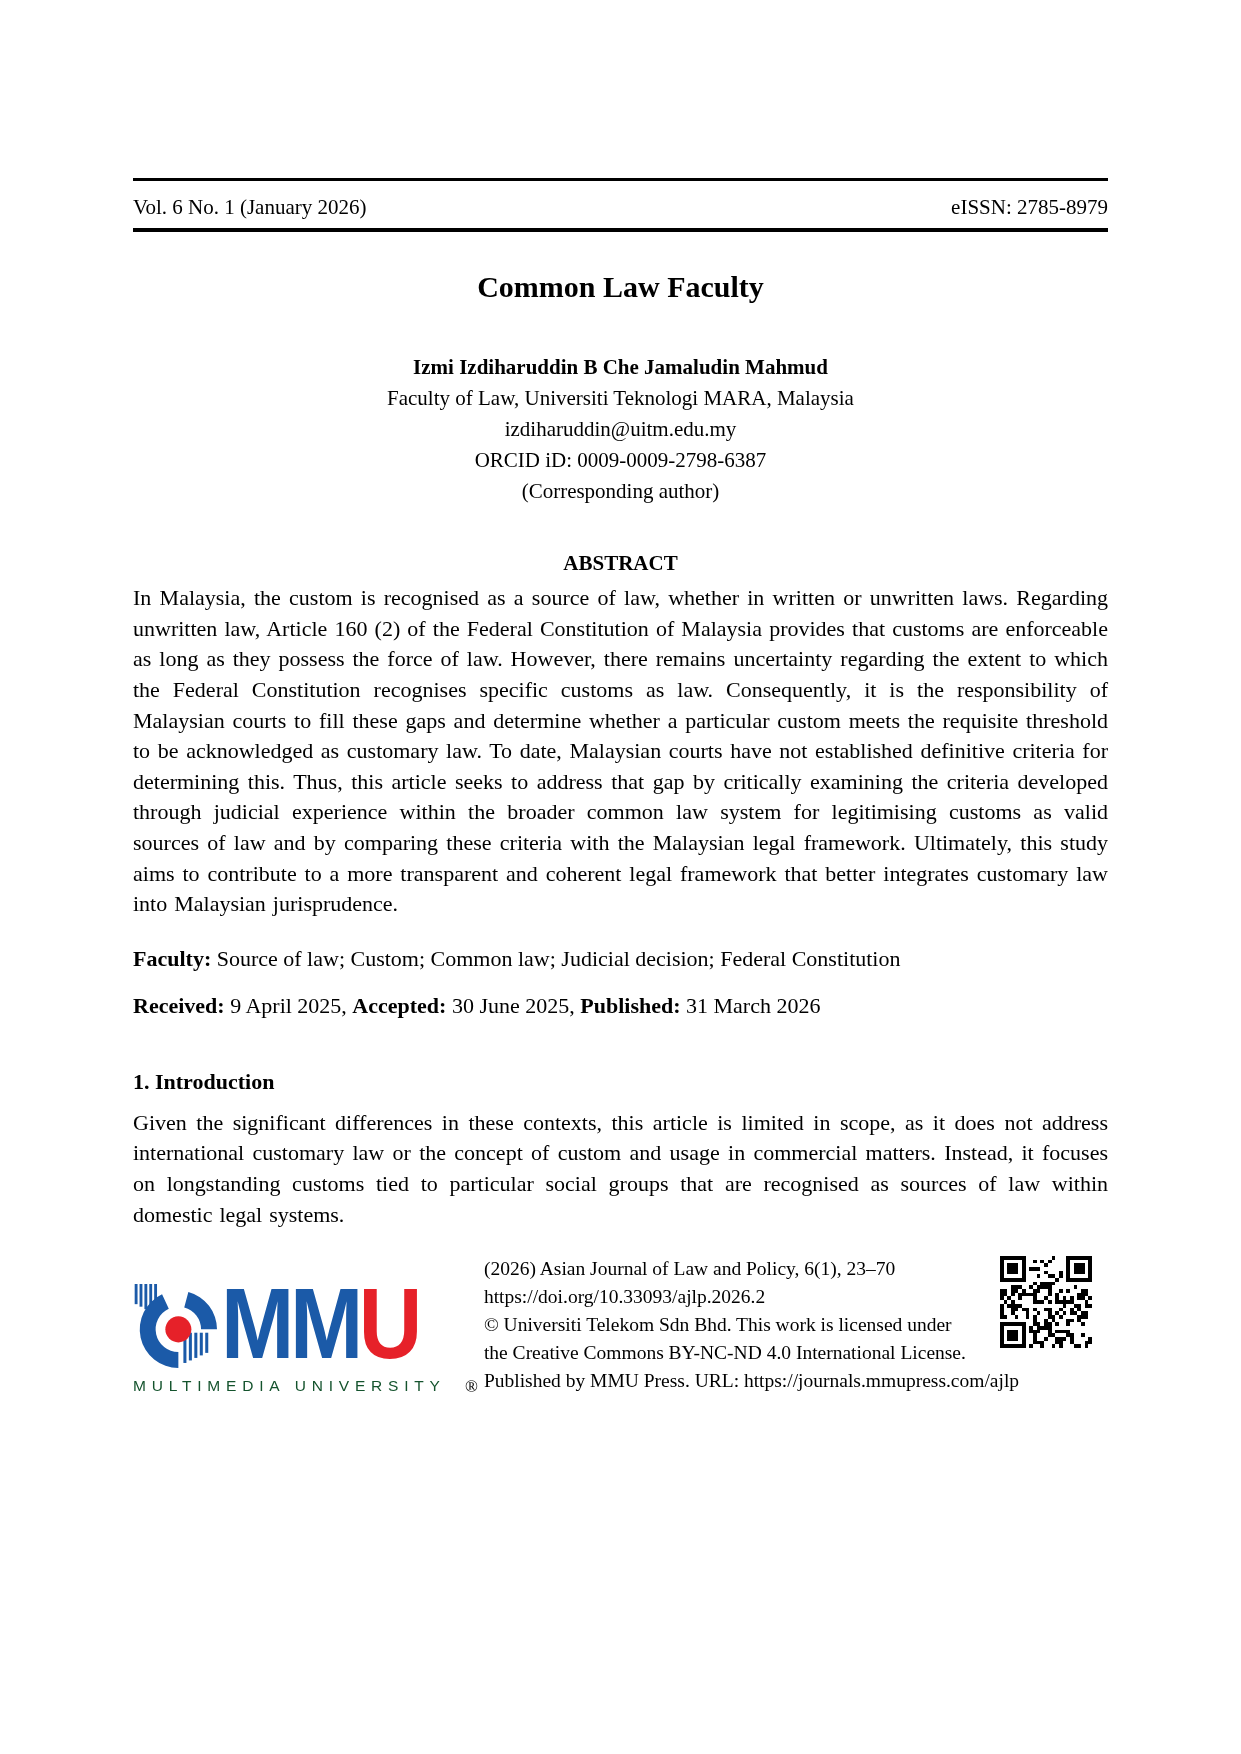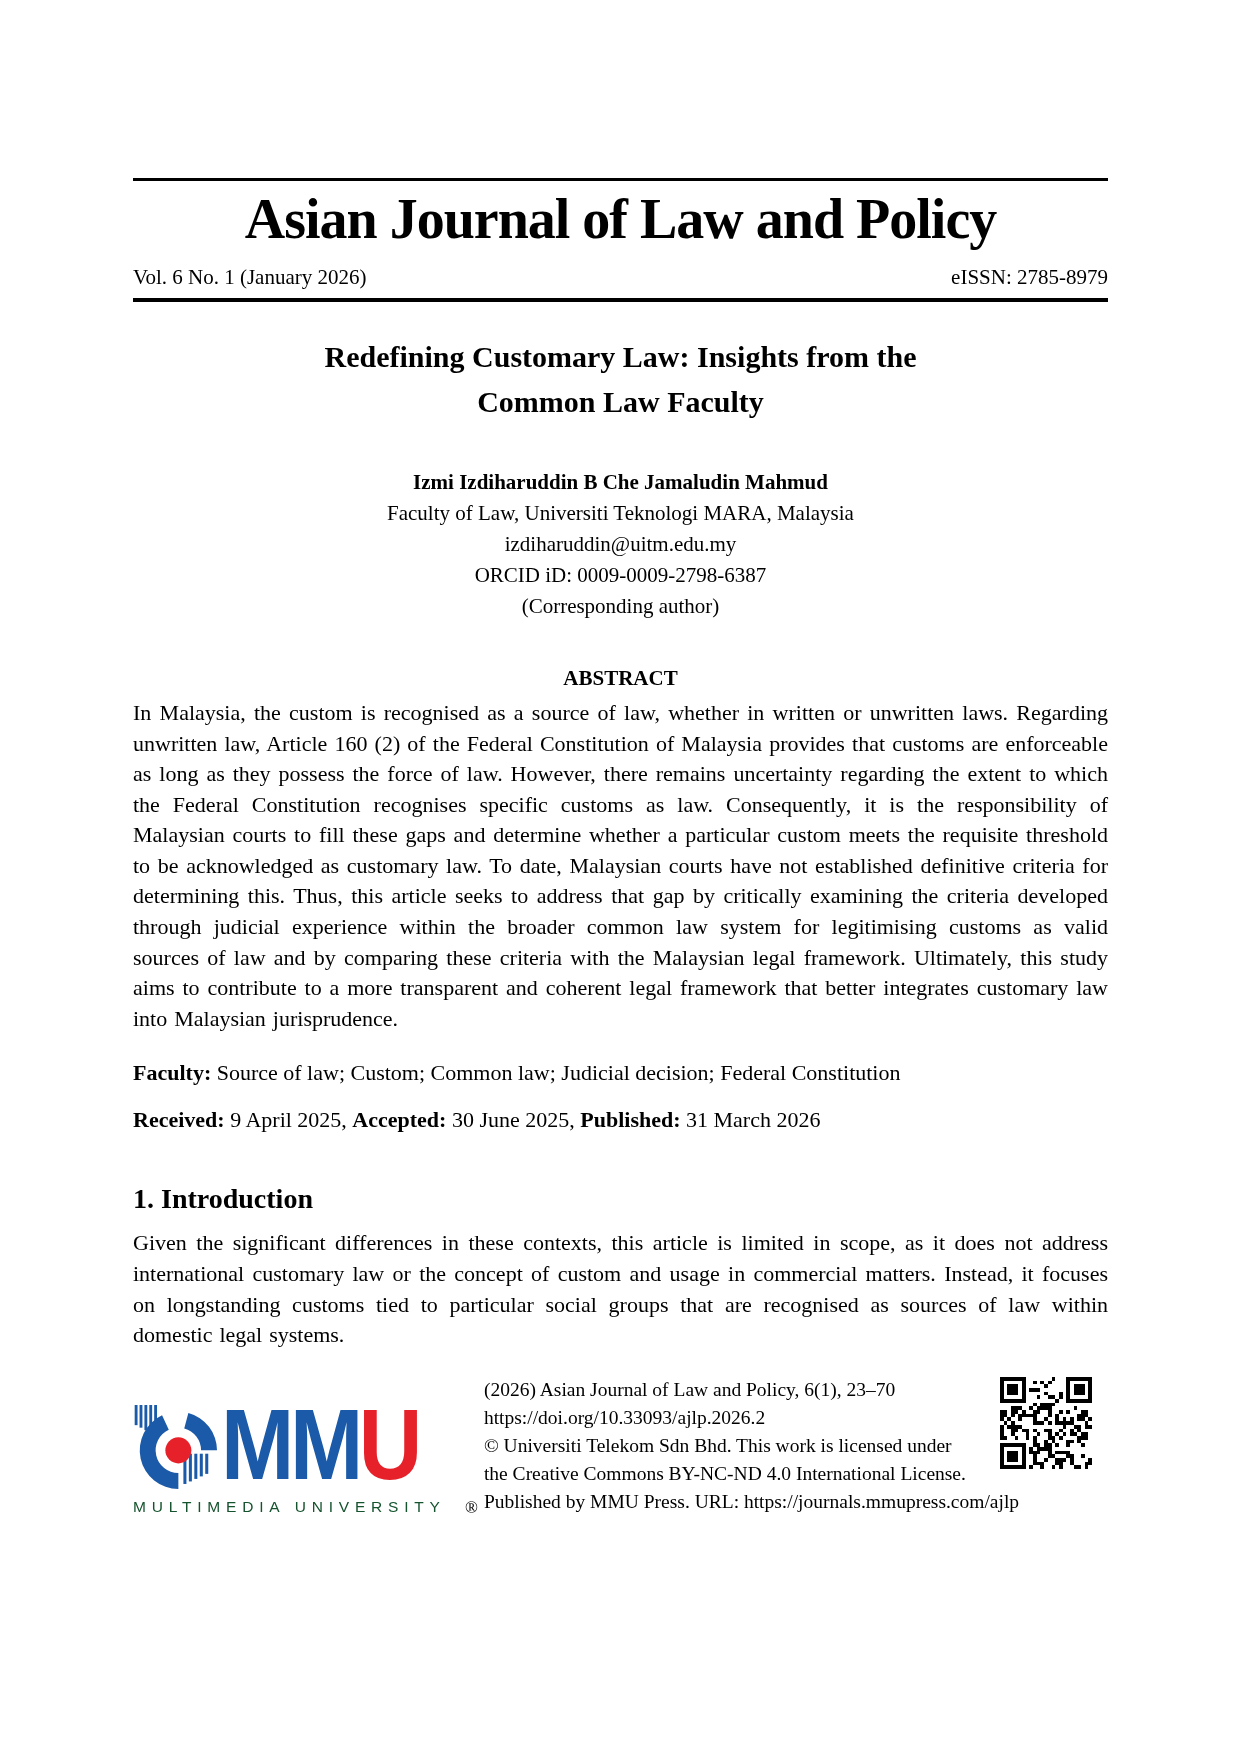--- a/index.html
+++ b/index.html
@@ -34,21 +34,21 @@
 
   .abstract-heading { margin-top:44px; text-align:center; font-weight:bold; font-size:21px; }
   .para {
     margin-top:7px; text-align:justify;
     font-size:22px; line-height:30.6px; word-spacing:1.5px;
   }
   .keywords { margin-top:24px; font-size:22px; line-height:30px; }
   .dates    { margin-top:17px; font-size:22px; line-height:30px; }
   .keywords b, .dates b { font-weight:bold; }
 
-  .section-heading { margin-top:48px; font-weight:bold; font-size:28px; }
+  .section-heading { margin-top:48px; font-weight:bold; font-size:22px; }
   .intro-para { margin-top:13px; }
 
   
   .footer { position:relative; margin-top:24px; display:flex; align-items:flex-end; }
   .logo { flex:none; width:330px; }
   .logo-row { display:flex; align-items:flex-start; }
   .logo-mark { width:84px; height:84px; flex:none; }
   .logo-letters {
     font-family:"Liberation Sans", sans-serif; font-weight:bold;
     font-size:100px; line-height:76px; letter-spacing:-5px;
@@ -67,31 +67,29 @@
   .qr { position:absolute; right:16px; top:2px; width:92px; height:92px; }
 </style>
 </head>
 <body>
 
 <div class="page">
   <div class="content">
 
     <div class="top-rule"></div>
 
-    <h1 class="journal-title">Asian Journal of Law and Policy</h1>
 
     <div class="journal-meta">
       <span>Vol. 6 No. 1 (January 2026)</span>
       <span>eISSN: 2785-8979</span>
     </div>
 
     <div class="double-rule"></div>
 
     <h2 class="article-title">
-      <span class="line">Redefining Customary Law: Insights from the</span>
       <span class="line">Common Law Faculty</span>
     </h2>
 
     <div class="author-block">
       <div class="author-name">Izmi Izdiharuddin B Che Jamaludin Mahmud</div>
       <div>Faculty of Law, Universiti Teknologi MARA, Malaysia</div>
       <div>izdiharuddin@uitm.edu.my</div>
       <div>ORCID iD: 0009-0009-2798-6387</div>
       <div>(Corresponding author)</div>
     </div>

